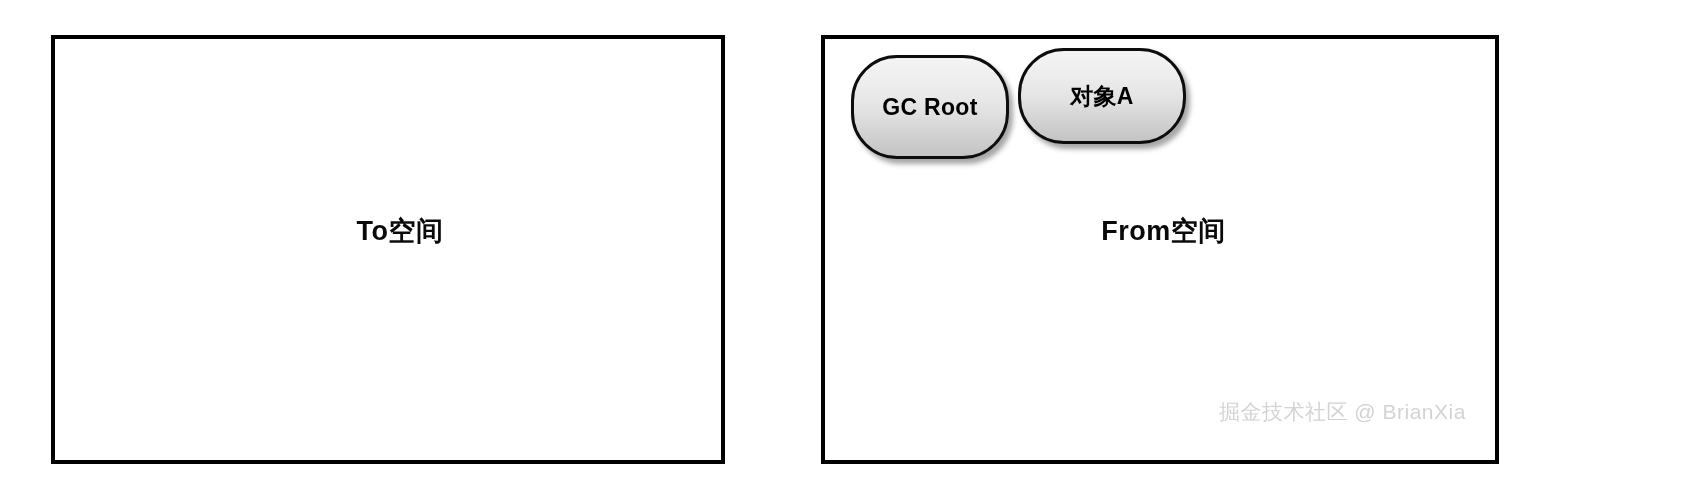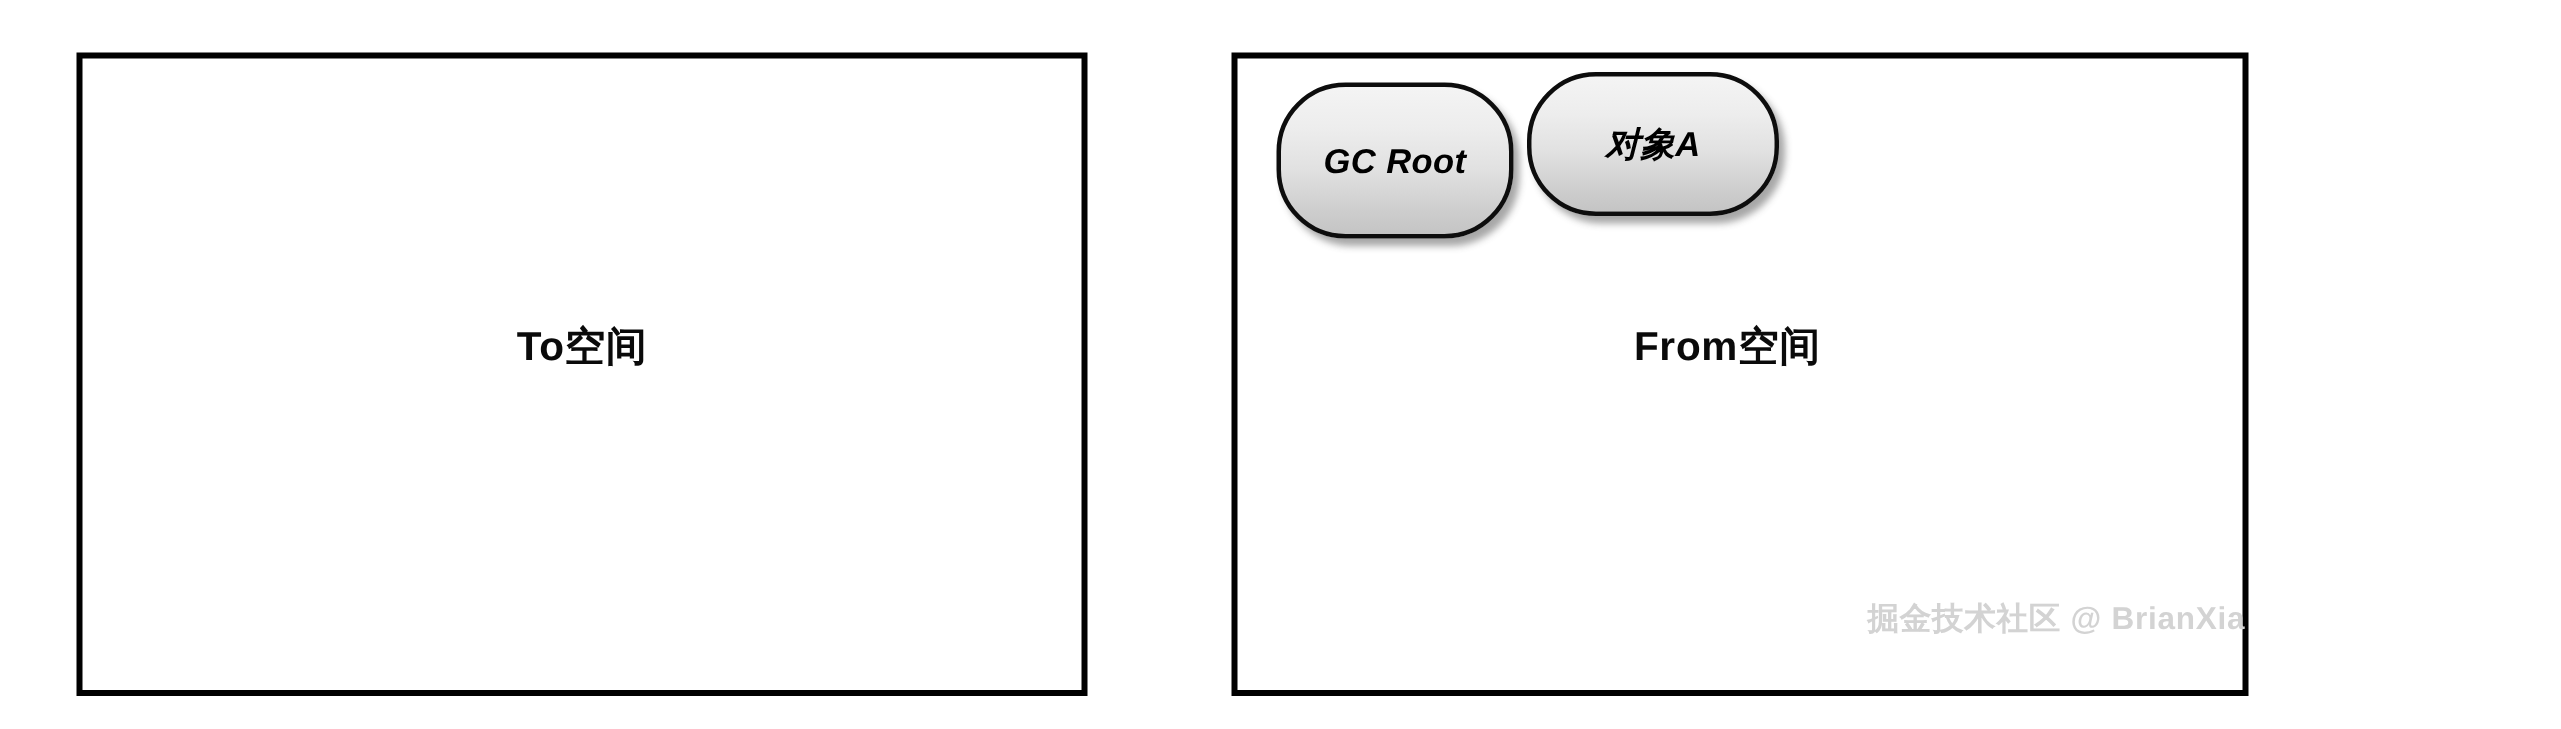--- a/index.html
+++ b/index.html
@@ -40,20 +40,21 @@
 
   
   .space-label {
     position: absolute;
     text-align: center;
     font-size: 27px;
     font-weight: bold;
     color: #0a0a0a;
     letter-spacing: 0.5px;
     white-space: nowrap;
+    padding-left: 12px;
   }
   #to-space-label {
     left: 51px;
     top: 213px;
     width: 674px;
   }
   #from-space-label {
     left: 821px;
     top: 213px;
     width: 661px;
@@ -68,21 +69,20 @@
     background: linear-gradient(to bottom,
                 #f4f4f4 0%,
                 #ededed 28%,
                 #e1e1e1 56%,
                 #cfcfcf 82%,
                 #c4c4c4 100%);
     box-shadow: 4px 5px 5px rgba(60, 60, 60, 0.45);
     display: flex;
     align-items: center;
     justify-content: center;
-    font-style: italic;
   }
   .obj-node .obj-text {
     font-size: 23px;
     font-weight: bold;
     color: #000000;
     white-space: nowrap;
     letter-spacing: 0.3px;
   }
   #obj-gc-root {
     left: 851px;
@@ -99,26 +99,26 @@
   #obj-b {
     left: 1196px;
     top: 57px;
     width: 159px;
     height: 101px;
   }
 
   
   #watermark {
     position: absolute;
-    left: 1245px;
+    left: 1219px;
     top: 398px;
     font-size: 21px;
     color: #d3d3d3;
     white-space: nowrap;
-    font-weight: bold;
+    font-weight: normal;
     letter-spacing: 0.5px;
   }
 </style>
 </head>
 <body>
 
 <div id="canvas">
 
   <div class="space-box" id="to-space-box"></div>
 

